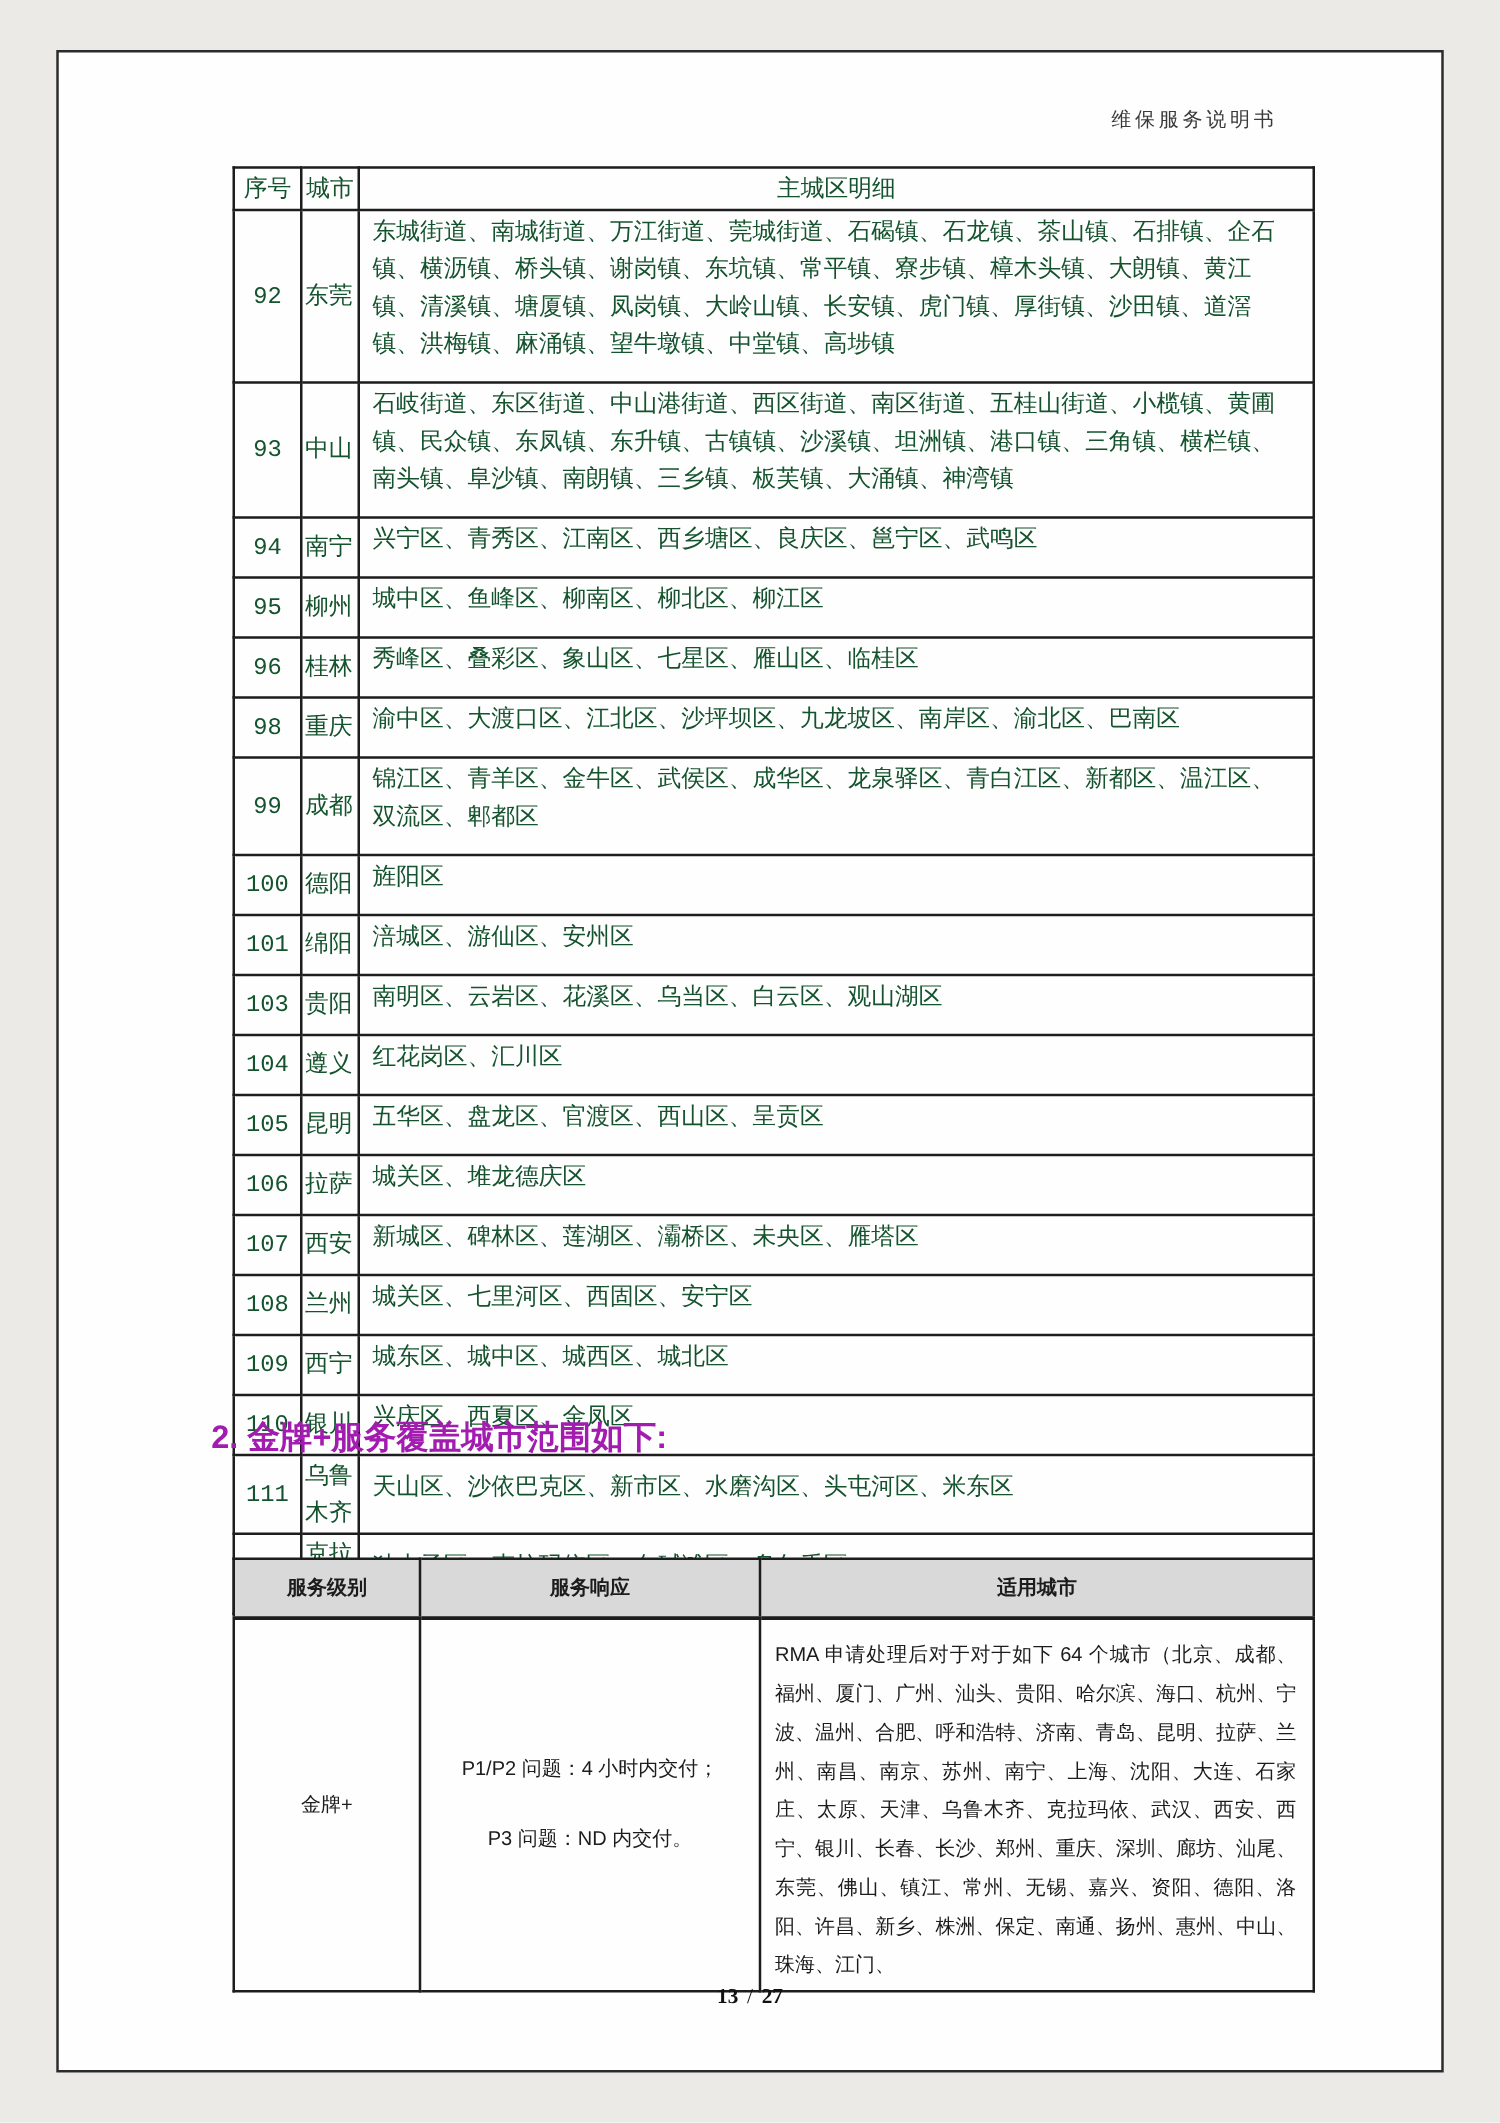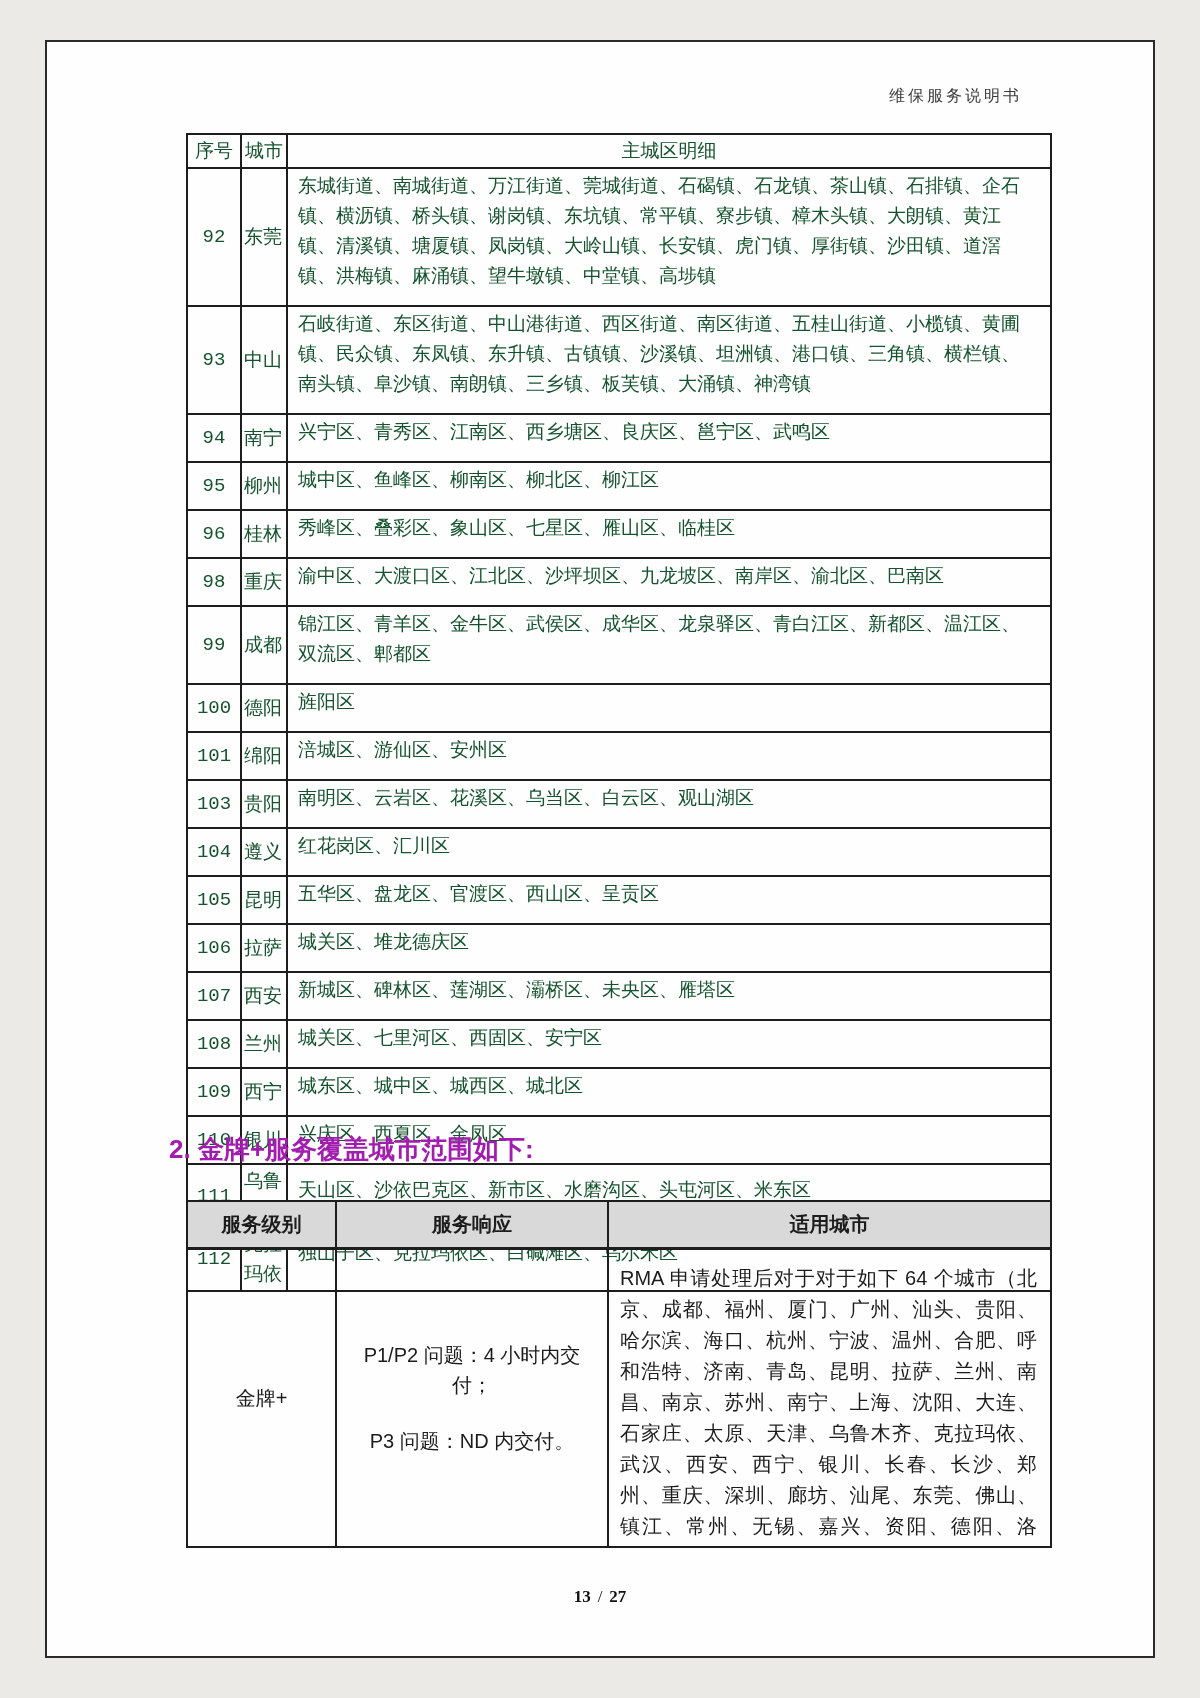--- a/index.html
+++ b/index.html
@@ -43,22 +43,22 @@
     text-align:left;vertical-align:middle;
     padding:2px 22px 14px 10px;line-height:30px;
   }
   
   .sec-heading{
     position:absolute;top:1090px;left:122px;
     font-size:26px;font-weight:bold;color:#a21caf;
   }
   
   .t2{
-    position:absolute;top:1158px;left:139px;width:864px;
-    font-size:20px;color:#1c1c1c;
+    position:absolute;top:1204px;left:139px;width:864px;
+    font-size:16px;color:#1c1c1c;
   }
   .t2 th,.t2 td{border:2px solid #1d1d1d;}
   .t2 th{
     background:#d9d9d9;height:43px;font-weight:bold;
     text-align:center;border-bottom:3px solid #1d1d1d;
   }
   .t2 tr.body{height:298px;}
   .t2 .c-level{text-align:center;vertical-align:middle;}
   .t2 .c-resp{text-align:center;vertical-align:middle;padding:0 14px;line-height:30px;margin-top:27px;}
   .t2 .c-resp .p2{margin-top:26px;}

